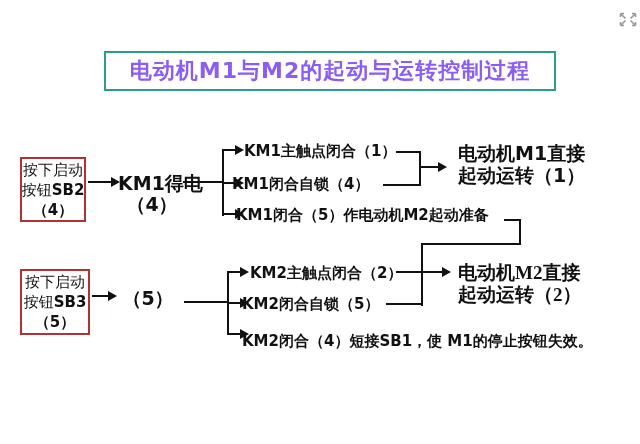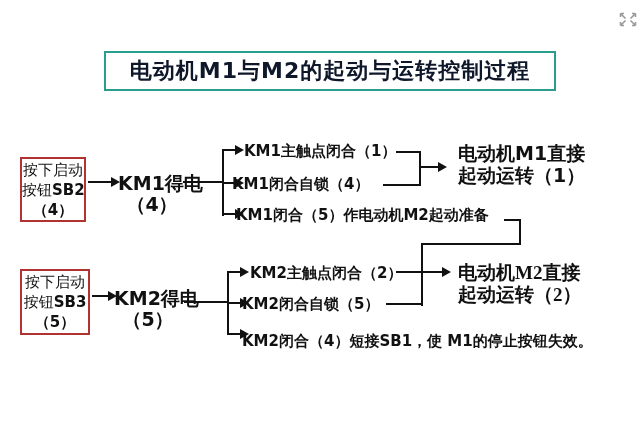--- a/index.html
+++ b/index.html
@@ -7,28 +7,28 @@
     position:relative;width:640px;height:444px;background:#ffffff;overflow:hidden;
     font-family:"DejaVu Sans","Liberation Sans",sans-serif;color:#111;
   }
   
   .title-box{
     position:absolute;left:104px;top:51px;width:452px;height:40px;
     border:2px solid #2a9e8e;box-sizing:border-box;
     display:flex;align-items:center;justify-content:center;
   }
   .title-box span{
-    color:#0f172a;font-weight:bold;font-size:22px;letter-spacing:1px;white-space:nowrap;
+    color:#8b5cf6;font-weight:bold;font-size:22px;letter-spacing:1px;white-space:nowrap;
   }
   
   .fs-icon{position:absolute;left:617px;top:7px;width:22px;height:24px;cursor:pointer;}
   
   .startbox{
     position:absolute;border:2px solid #b03331;box-sizing:border-box;background:#fff;
-    display:flex;flex-direction:column;justify-content:center;
+    display:flex;flex-direction:column;align-items:center;justify-content:center;
     font-size:15px;line-height:20px;text-align:center;white-space:nowrap;
   }
   .startbox .bold{font-weight:bold;}
   
   .node{position:absolute;text-align:center;font-weight:bold;font-size:19px;line-height:21px;white-space:nowrap;}
   .row{position:absolute;font-weight:bold;font-size:15px;white-space:nowrap;}
   .result{position:absolute;font-weight:bold;font-size:19px;line-height:22px;white-space:nowrap;}
   
   .ln-h{position:absolute;height:2px;background:#111;}
   .ln-v{position:absolute;width:2px;background:#111;}
@@ -95,21 +95,20 @@
   <div class="ln-h" style="left:421px;top:243px;width:100px;"></div>
   <div class="ln-v" style="left:421px;top:243px;height:63px;"></div>
 
   <div class="startbox" style="left:20px;top:269px;width:70px;height:66px;">
     <div>按下启动</div>
     <div><span>按钮</span><span class="bold">SB3</span></div>
     <div class="bold">（5）</div>
   </div>
 
   <div class="node" style="left:114px;top:288px;width:68px;">
-    <div>KM2得电</div>
     <div>（5）</div>
   </div>
 
   <div class="row" style="left:250px;top:264px;">KM2主触点闭合（2）</div>
   <div class="row" style="left:242px;top:295px;">KM2闭合自锁（5）</div>
   <div class="row" style="left:242px;top:332px;">KM2闭合（4）短接SB1，使 M1的停止按钮失效。</div>
 
   <div class="result" style="left:458px;top:262px;font-family:Liberation Serif, serif;">
     <div>电动机M2直接</div>
     <div>起动运转（2）</div>

